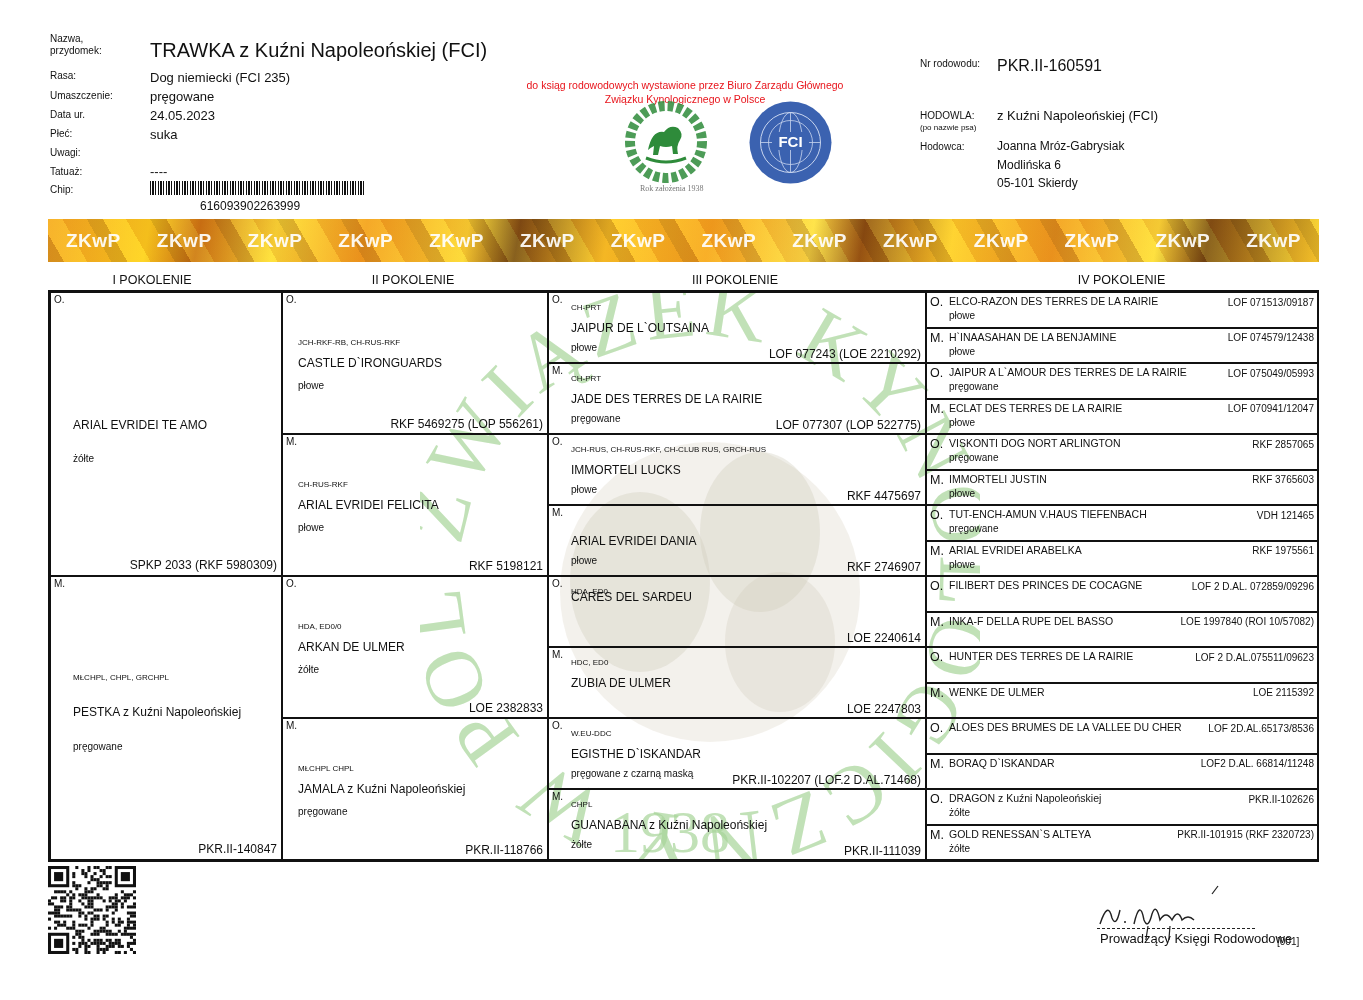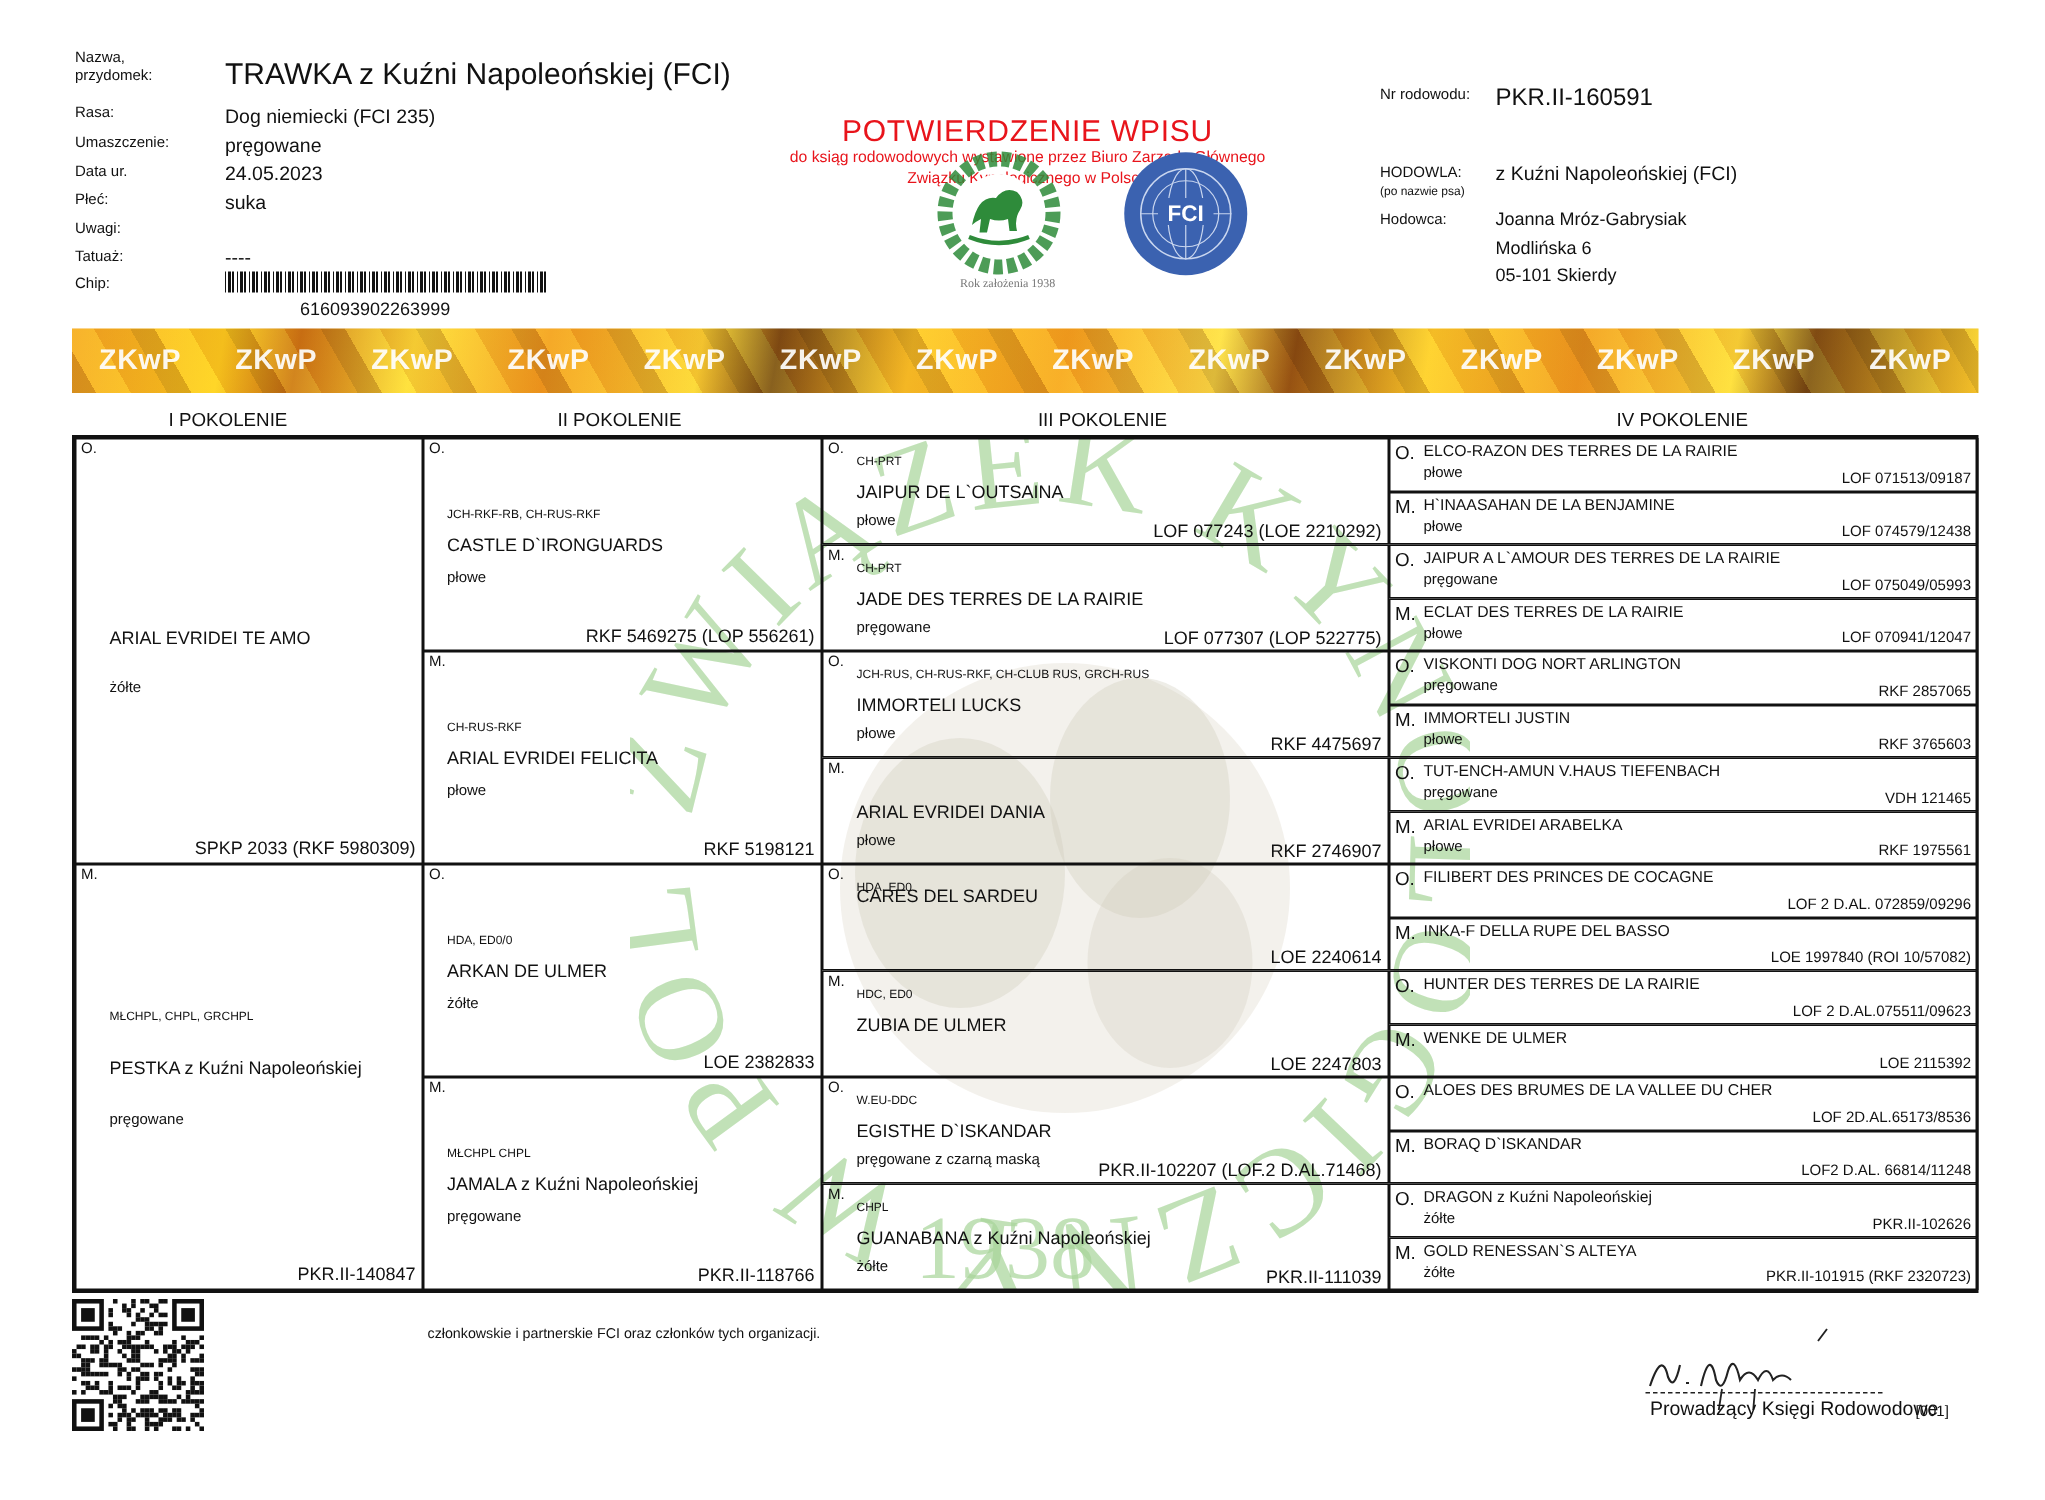--- a/index.html
+++ b/index.html
@@ -46,21 +46,21 @@
   .cell .sx { position: absolute; left: 3px; top: 1px; font-size: 10px; }
   .cell .titles { position: absolute; font-size: 8px; white-space: nowrap; }
   .cell .nm { position: absolute; font-size: 12px; white-space: nowrap; }
   .cell .col { position: absolute; font-size: 10.5px; white-space: nowrap; }
   .cell .reg { position: absolute; right: 4px; font-size: 12px; white-space: nowrap; }
 
   
   .c4 .sx { font-size: 12.5px; top: 2px; left: 3px; }
   .c4 .nm { left: 22px; top: 2px; font-size: 10.5px; }
   .c4 .col { left: 22px; top: 17px; font-size: 10px; }
-  .c4 .reg { bottom: 2px; font-size: 10px; right: 4px; }
+  .c4 .reg { bottom: 19px; font-size: 10px; right: 4px; }
 
   
   .qr { position: absolute; left: 48px; top: 866px; width: 88px; height: 88px; }
   .foot-text { position: absolute; left: 285px; top: 883px; font-size: 9.5px; line-height: 14px; width: 800px; }
   .sig { position: absolute; left: 1090px; top: 880px; width: 180px; height: 60px; }
   .sig-dash { position: absolute; left: 1097px; top: 928px; width: 158px; border-top: 1.5px dashed #222; }
   .sig-label { position: absolute; left: 1100px; top: 931px; font-size: 13px; }
   .docnum { position: absolute; left: 1277px; top: 936px; font-size: 10px; }
 </style>
 </head>
@@ -83,21 +83,20 @@
   <div class="hlabel" style="top:114px;">Uwagi:</div>
   <div class="hval" style="top:113px;"></div>
   <div class="hlabel" style="top:133px;">Tatuaż:</div>
   <div class="hval" style="top:131px;">----</div>
   <div class="hlabel" style="top:151px;">Chip:</div>
 </div>
 <div class="barcode"></div>
 <div class="chipnum">616093902263999</div>
 
 <div class="center-title">
-  <div class="ct-main">POTWIERDZENIE WPISU</div>
   <div class="ct-sub">do ksiąg rodowodowych wystawione przez Biuro Zarządu Głównego</div>
   <div class="ct-sub">Związku Kynologicznego w Polsce</div>
 </div>
 <svg class="logo-zkwp" viewBox="0 0 96 84">
   <circle cx="48" cy="42" r="36" fill="none" stroke="#2e8b3a" stroke-width="10" stroke-dasharray="6 3" opacity="0.85"></circle>
   <circle cx="48" cy="42" r="26" fill="#ffffff"></circle>
   <path d="M30 50 Q34 30 46 32 Q52 24 60 28 Q66 34 62 40 Q58 46 60 54 L55 54 L54 46 Q48 48 42 46 L40 55 L35 55 L36 46 Q32 48 30 50 Z" fill="#2e8b3a"></path>
   <path d="M28 58 Q48 66 68 58" stroke="#2e8b3a" stroke-width="3" fill="none"></path>
 </svg>
 <svg class="logo-fci" viewBox="0 0 85 85">
@@ -654,21 +653,20 @@
     <rect x="1" y="1" width="5" height="5" fill="#fff"></rect>
     <rect x="2" y="2" width="3" height="3" fill="#111"></rect>
     <rect x="22" y="0" width="7" height="7" fill="#111"></rect>
     <rect x="23" y="1" width="5" height="5" fill="#fff"></rect>
     <rect x="24" y="2" width="3" height="3" fill="#111"></rect>
     <rect x="0" y="22" width="7" height="7" fill="#111"></rect>
     <rect x="1" y="23" width="5" height="5" fill="#fff"></rect>
     <rect x="2" y="24" width="3" height="3" fill="#111"></rect>
   </svg>
 <div class="foot-text">
-  <div>członkowskie i partnerskie  FCI oraz członków tych organizacji.</div>
 </div>
 <svg class="sig" viewBox="0 0 180 60">
   <path d="M10 44 Q18 20 22 38 Q26 48 30 30 M34 42 l2 0 M44 44 Q50 18 54 40 Q58 50 62 34 Q66 22 70 40 Q76 30 82 40 Q88 28 92 40 Q98 34 104 40" stroke="#222" stroke-width="1.4" fill="none"></path>
   <path d="M58 46 L54 72" stroke="#222" stroke-width="1.2" fill="none"></path>
   <path d="M80 46 L78 70" stroke="#222" stroke-width="1.2" fill="none"></path>
   <path d="M128 6 L122 14" stroke="#222" stroke-width="1.2" fill="none"></path>
 </svg>
 <div class="sig-dash"></div>
 <div class="sig-label">Prowadzący Księgi Rodowodowe</div>
 <div class="docnum">[001]</div>

